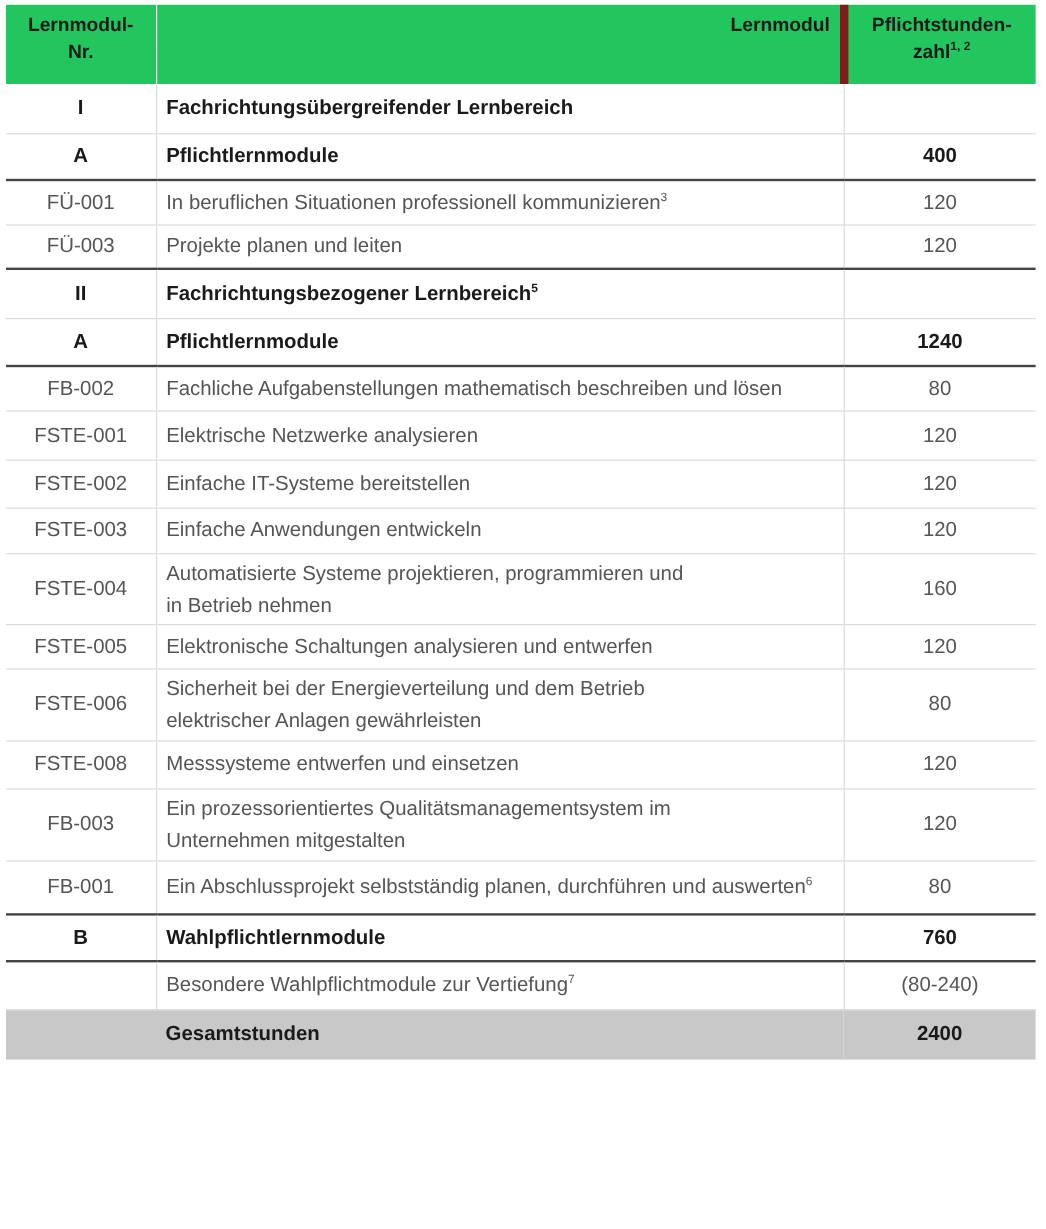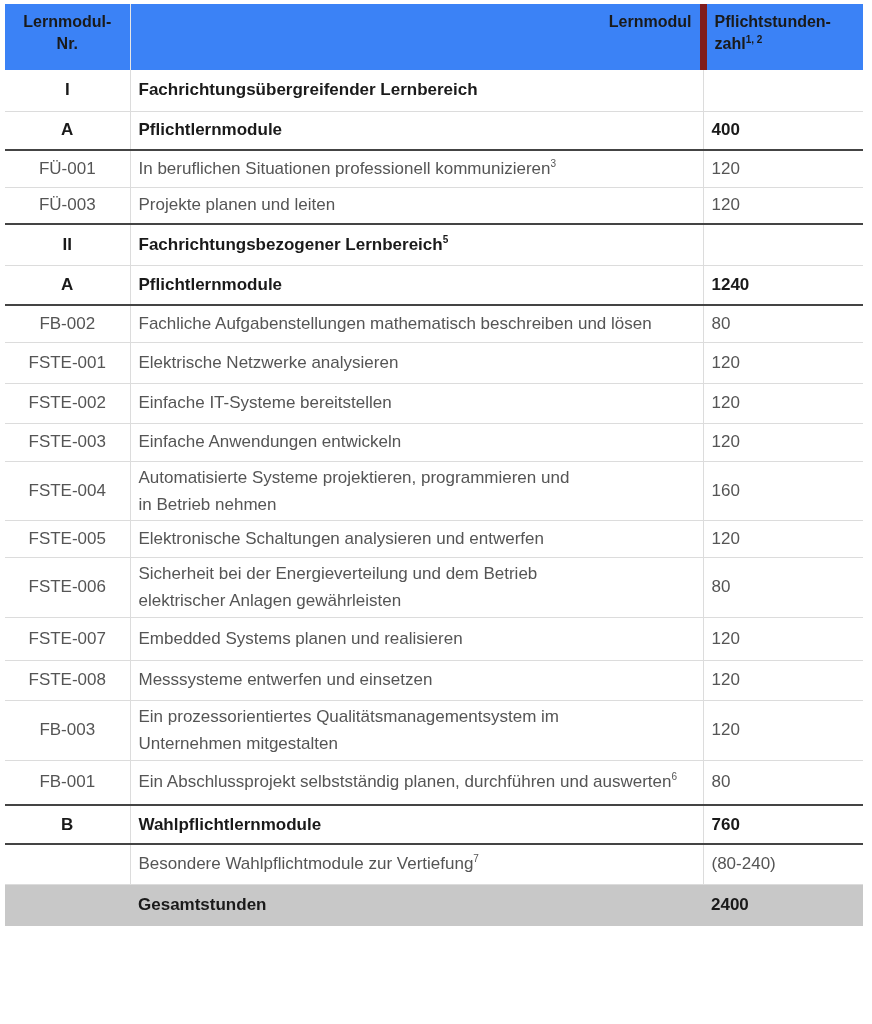--- a/index.html
+++ b/index.html
@@ -7,24 +7,24 @@
   table.curr {
     position:absolute; left:5px; top:4px; width:858px;
     border-collapse:collapse; table-layout:fixed;
     font-size:17px; color:#555555;
   }
   col.c1 { width:125px; }
   col.c2 { width:573px; }
   col.c3 { width:160px; }
   td, th { padding:0 8px; vertical-align:middle; }
   td.nr, th.nr { text-align:center; }
-  td.hrs, th.hrs { text-align:left; }
+  td.hrs, th.hrs { text-align:center; }
   td.mid, th.mid { border-left:1px solid #dcdcdc; border-right:1px solid #dcdcdc; }
   thead th {
-    background:#3b82f6; color:#1a1a1a; font-weight:bold; height:59px;
+    background:#22c55e; color:#1a1a1a; font-weight:bold; height:59px;
     font-size:16px; line-height:22px; vertical-align:top; padding-top:7px;
   }
   thead th.mid { text-align:right; border-left:1px solid #e6e6e6; border-right:7px solid #7f1d1d; }
   tr.bold td { color:#1a1a1a; font-weight:bold; }
   tr.r td { border-bottom:1px solid #dcdcdc; }
   tr.thick td { border-bottom:2px solid #444444; }
   tr.total td { background:#c8c8c8; color:#1a1a1a; font-weight:bold; border:none; }
   sup { font-size:10px; vertical-align:super; line-height:0; }
   .sup-inline { font-size:10px; position:relative; top:-6px; }
 </style>
@@ -109,25 +109,20 @@
       <tr class="r" style="height: 37px;">
         <td class="nr">FSTE-005</td>
         <td class="mid"><span>Elektronische Schaltungen analysieren und entwerfen</span></td>
         <td class="hrs">120</td>
       </tr>
       <tr class="r" style="height: 60px;">
         <td class="nr">FSTE-006</td>
         <td class="mid" style="line-height: 27px;"><span>Sicherheit bei der Energieverteilung und dem Betrieb</span><br><span>elektrischer Anlagen gewährleisten</span></td>
         <td class="hrs">80</td>
       </tr>
-      <tr class="r" style="height: 43px;">
-        <td class="nr">FSTE-007</td>
-        <td class="mid"><span>Embedded Systems planen und realisieren</span></td>
-        <td class="hrs">120</td>
-      </tr>
       <tr class="r" style="height: 40px;">
         <td class="nr">FSTE-008</td>
         <td class="mid"><span>Messsysteme entwerfen und einsetzen</span></td>
         <td class="hrs">120</td>
       </tr>
       <tr class="r" style="height: 60px;">
         <td class="nr">FB-003</td>
         <td class="mid" style="line-height: 27px;"><span>Ein prozessorientiertes Qualitätsmanagementsystem im</span><br><span>Unternehmen mitgestalten</span></td>
         <td class="hrs">120</td>
       </tr>

